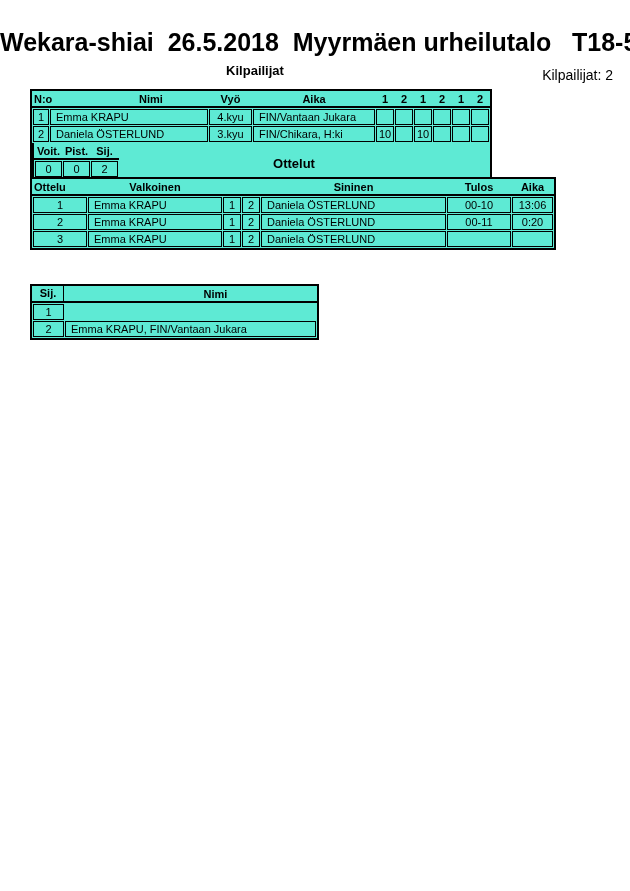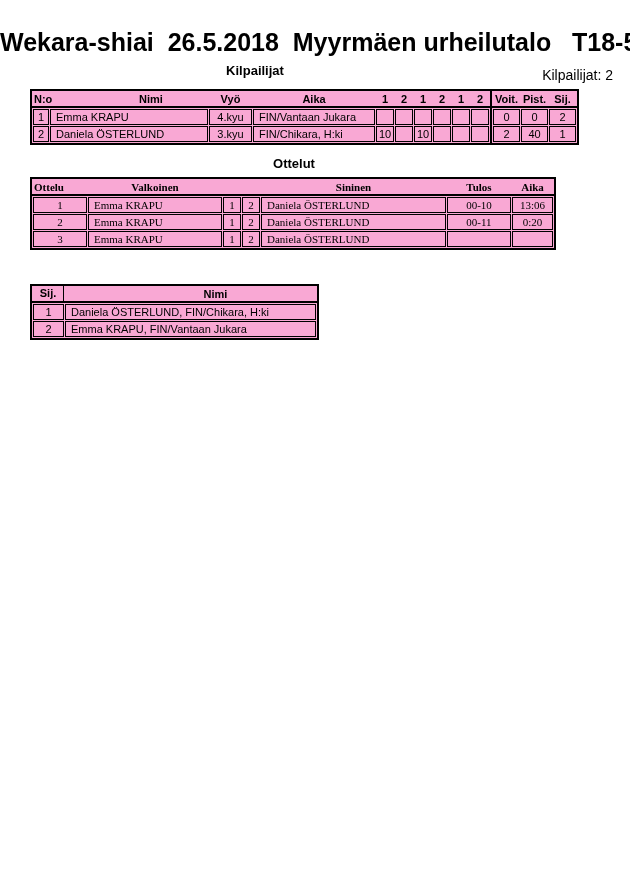--- a/index.html
+++ b/index.html
@@ -26,26 +26,26 @@
   .t1-title { top:63px; left:155px; }
   .t2-title { top:156px; left:194px; }
   .t3-title { top:260px; left:83px; }
   .count-label {
     position:absolute; top:67px; right:17px;
     font-size:14px;
   }
 
   .tbl {
     position:absolute; left:30px;
-    background:#f9a8d4;
+    background:#5eead4;
     border:2px solid #000;
-    display:flex; align-items:flex-start;
+    display:flex; align-items:flex-start;flex-direction:column;
   }
   .tbl1 { top:89px; }
-  .tbl2 { top:177px;font-family:Liberation Serif, serif; }
+  .tbl2 { top:177px; }
   .tbl3 { top:284px; }
 
   .sect { display:flex; flex-direction:column; }
   .sect-right { border-left:2px solid #000; }
 
   .hdr {
     display:grid; gap:1px; padding:0 1px;
     height:15px; align-items:center;
     border-bottom:2px solid #000;
     font-size:11px; font-weight:bold;
@@ -197,21 +197,20 @@
 
   <div class="tbl tbl3">
     <div class="sect">
       <div class="hdr hdr3 g3">
         <div class="hcell">Sij.</div>
         <div class="hcell nud25">Nimi</div>
       </div>
       <div class="tbody">
         <div class="row g3">
           <div class="cell">1</div>
-          <div class="cell l">Daniela ÖSTERLUND, FIN/Chikara, H:ki</div>
         </div>
         <div class="row g3">
           <div class="cell">2</div>
           <div class="cell l">Emma KRAPU, FIN/Vantaan Jukara</div>
         </div>
       </div>
     </div>
   </div>
 
 </div>

